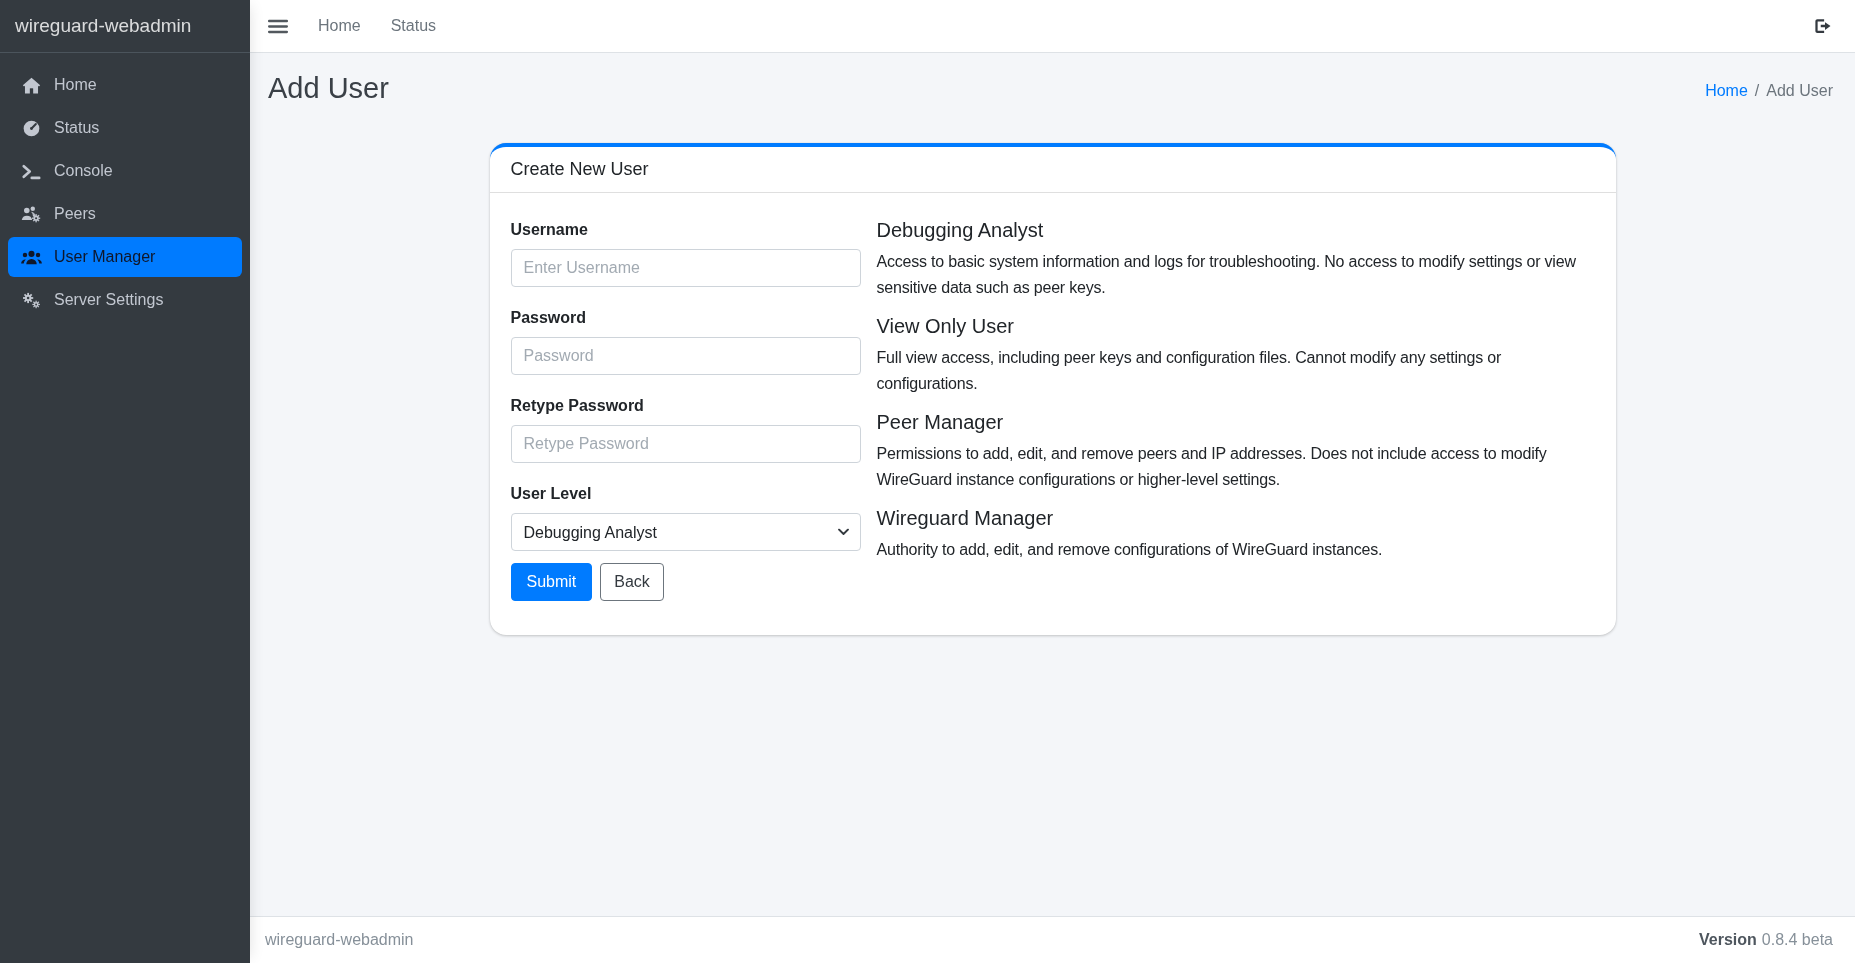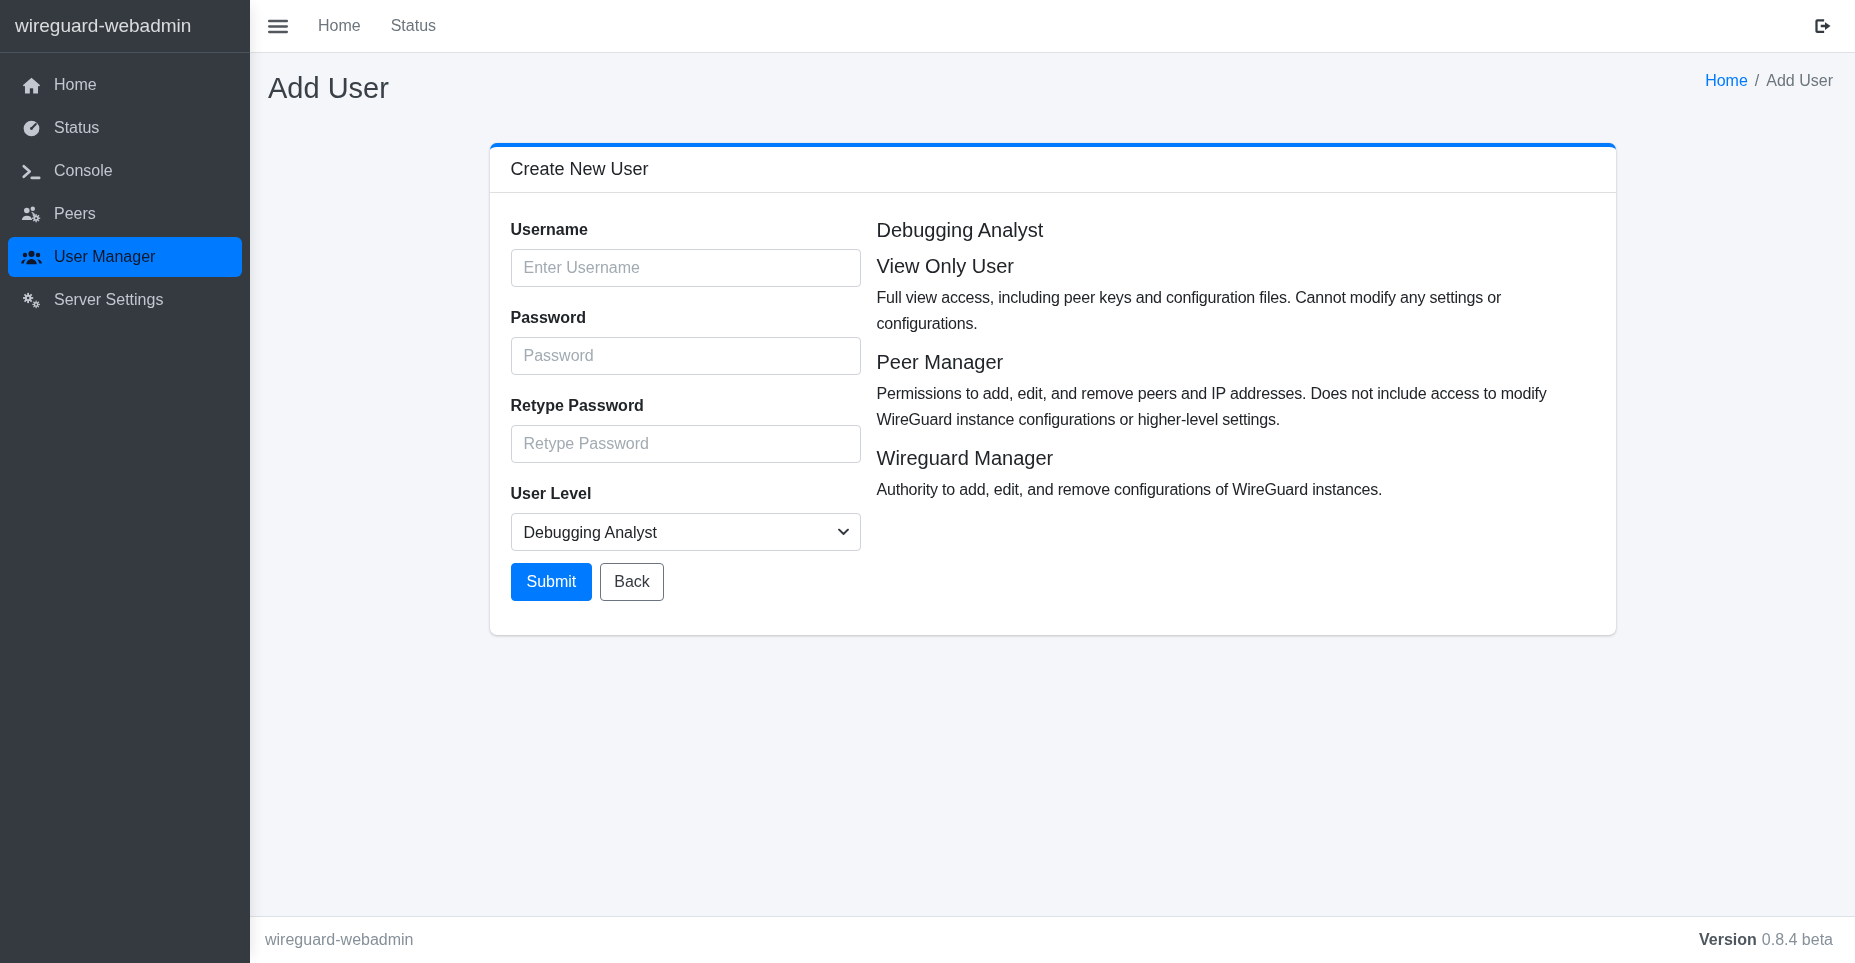--- a/index.html
+++ b/index.html
@@ -16,28 +16,28 @@
   
   .main{position:absolute;left:250px;right:0;top:0;bottom:0;display:flex;flex-direction:column;background:#f4f6f9;}
 
   .navbar{flex:0 0 auto;height:52px;background:#fff;border-bottom:1px solid #dee2e6;display:flex;align-items:center;padding:0 22px 0 18px;}
   .hamburger{display:flex;align-items:center;color:#52585e;margin-right:30px;cursor:pointer;}
   .nav-link{color:#6c757d;margin-right:30px;cursor:pointer;}
   .logout{margin-left:auto;display:flex;align-items:center;color:#343a40;cursor:pointer;}
 
   .content-header{flex:0 0 auto;display:flex;align-items:flex-start;justify-content:space-between;padding:16px 22px 0 18px;}
   .page-title{font-size:29px;font-weight:400;line-height:38px;margin:0;color:#3a4047;}
-  .breadcrumb{font-size:16px;color:#6c757d;margin-top:3px;}
+  .breadcrumb{font-size:16px;color:#6c757d;margin-top:13px;}
   .breadcrumb .bc-link{color:#007bff;cursor:pointer;}
   .breadcrumb .bc-sep{margin:0 7px;color:#6c757d;}
 
   .content{flex:1 1 auto;padding-top:36px;}
 
   
-  .card{width:1126px;margin:0 auto;background:#fff;border-radius:7px;border-top:4px solid #007bff;box-shadow:0 0 1px rgba(0,0,0,.125),0 1px 3px rgba(0,0,0,.2);box-sizing:border-box;}
+  .card{width:1126px;margin:0 auto;background:#fff;border-radius:16px;border-top:4px solid #007bff;box-shadow:0 0 1px rgba(0,0,0,.125),0 1px 3px rgba(0,0,0,.2);box-sizing:border-box;}
   .card-header{padding:12px 21px;font-size:18px;line-height:21px;color:#212529;border-bottom:1px solid rgba(0,0,0,.125);}
   .card-body{display:flex;padding:26px 16px 34px 21px;}
 
   .form-col{flex:0 0 350px;margin-right:16px;}
   .form-group{margin-bottom:20px;}
   .form-group.last{margin-bottom:0;}
   .form-label{display:block;font-weight:700;margin-bottom:9px;line-height:21px;}
   .form-control{display:block;width:100%;box-sizing:border-box;height:38px;padding:6px 12px;font-size:16px;font-family:inherit;color:#737373;background:#fff;border:1px solid #ced4da;border-radius:4px;outline:none;}
   .form-control::placeholder{color:#a2aab2;opacity:1;}
   .select-wrap{position:relative;}
@@ -233,20 +233,21 @@
           </div>
           <div class="btn-row">
             <button class="btn btn-primary">Submit</button>
             <button class="btn btn-back">Back</button>
           </div>
         </div>
 
         <div class="roles-col">
           <div class="role">
             <h3 class="role-title">Debugging Analyst</h3>
+            <p class="role-desc">Access to basic system information and logs for troubleshooting. No access to modify settings or view sensitive data such as peer keys.</p>
           </div>
           <div class="role">
             <h3 class="role-title">View Only User</h3>
             <p class="role-desc">Full view access, including peer keys and configuration files. Cannot modify any settings or configurations.</p>
           </div>
           <div class="role">
             <h3 class="role-title">Peer Manager</h3>
             <p class="role-desc">Permissions to add, edit, and remove peers and IP addresses. Does not include access to modify WireGuard instance configurations or higher-level settings.</p>
           </div>
           <div class="role">

